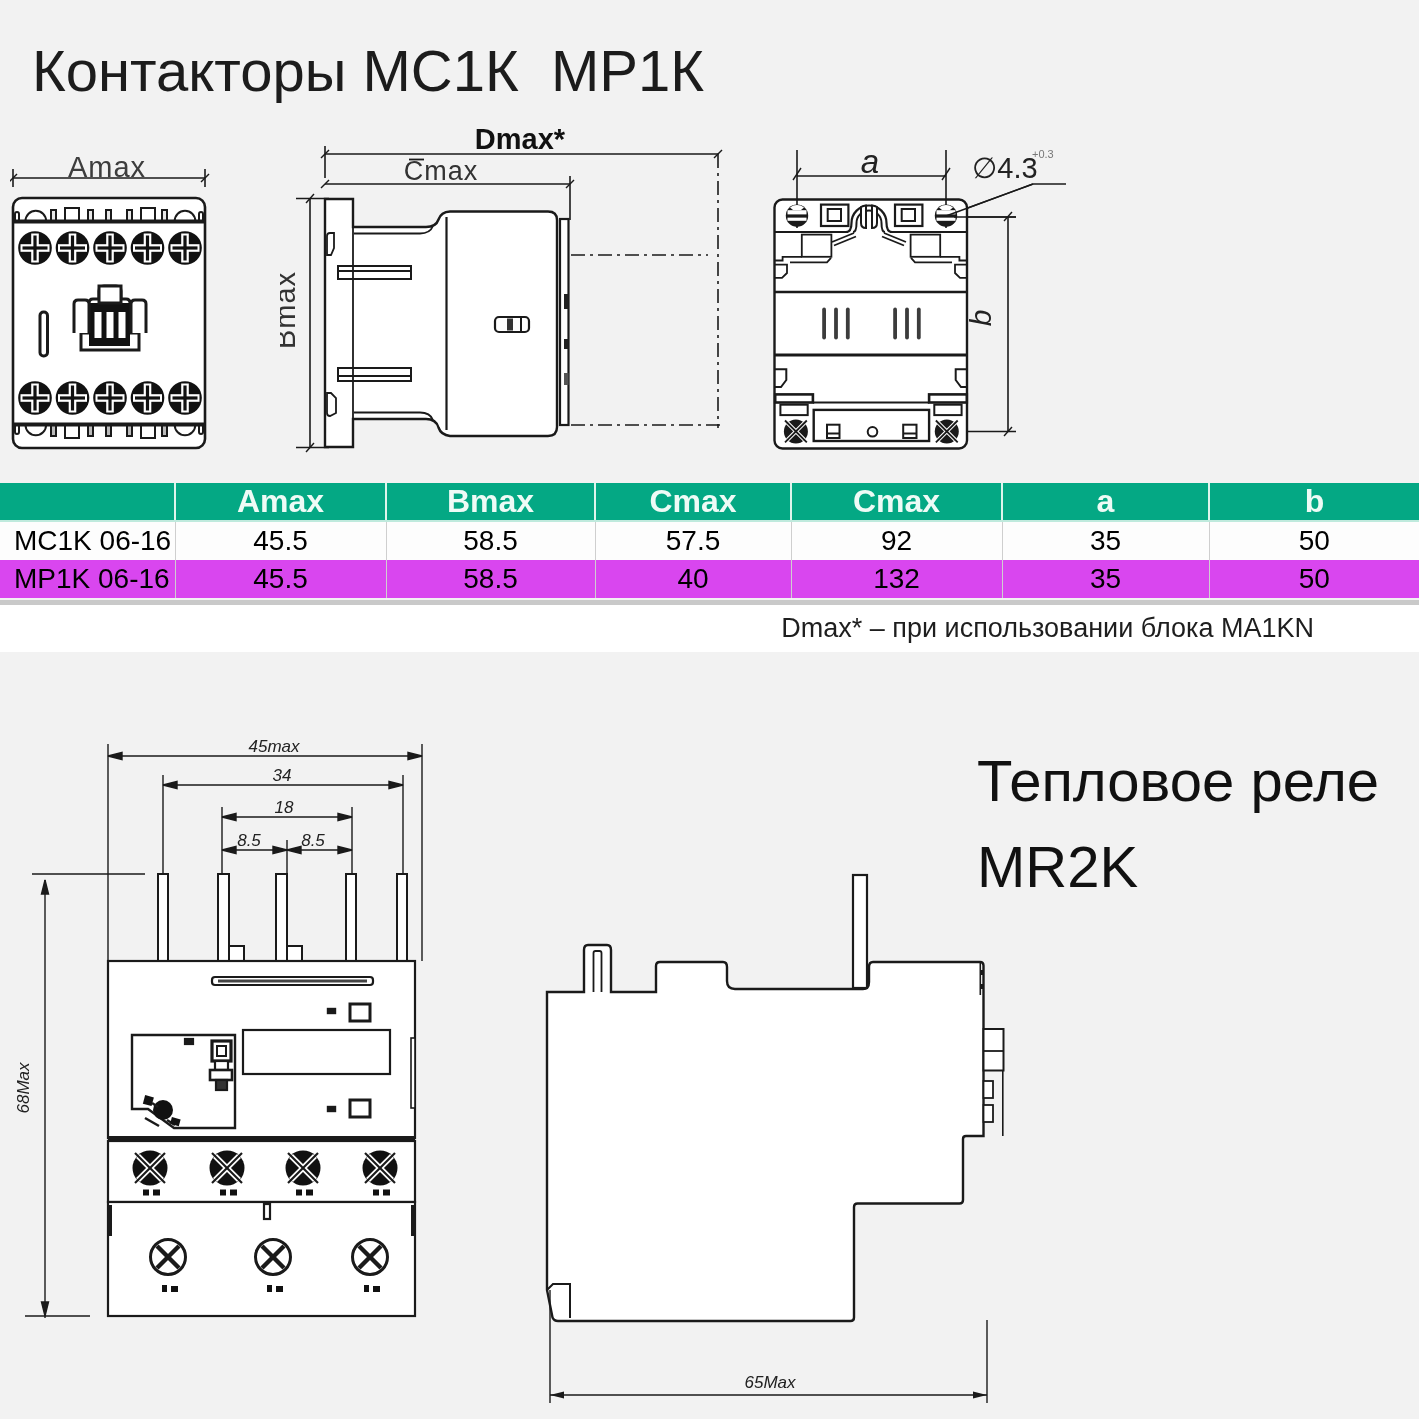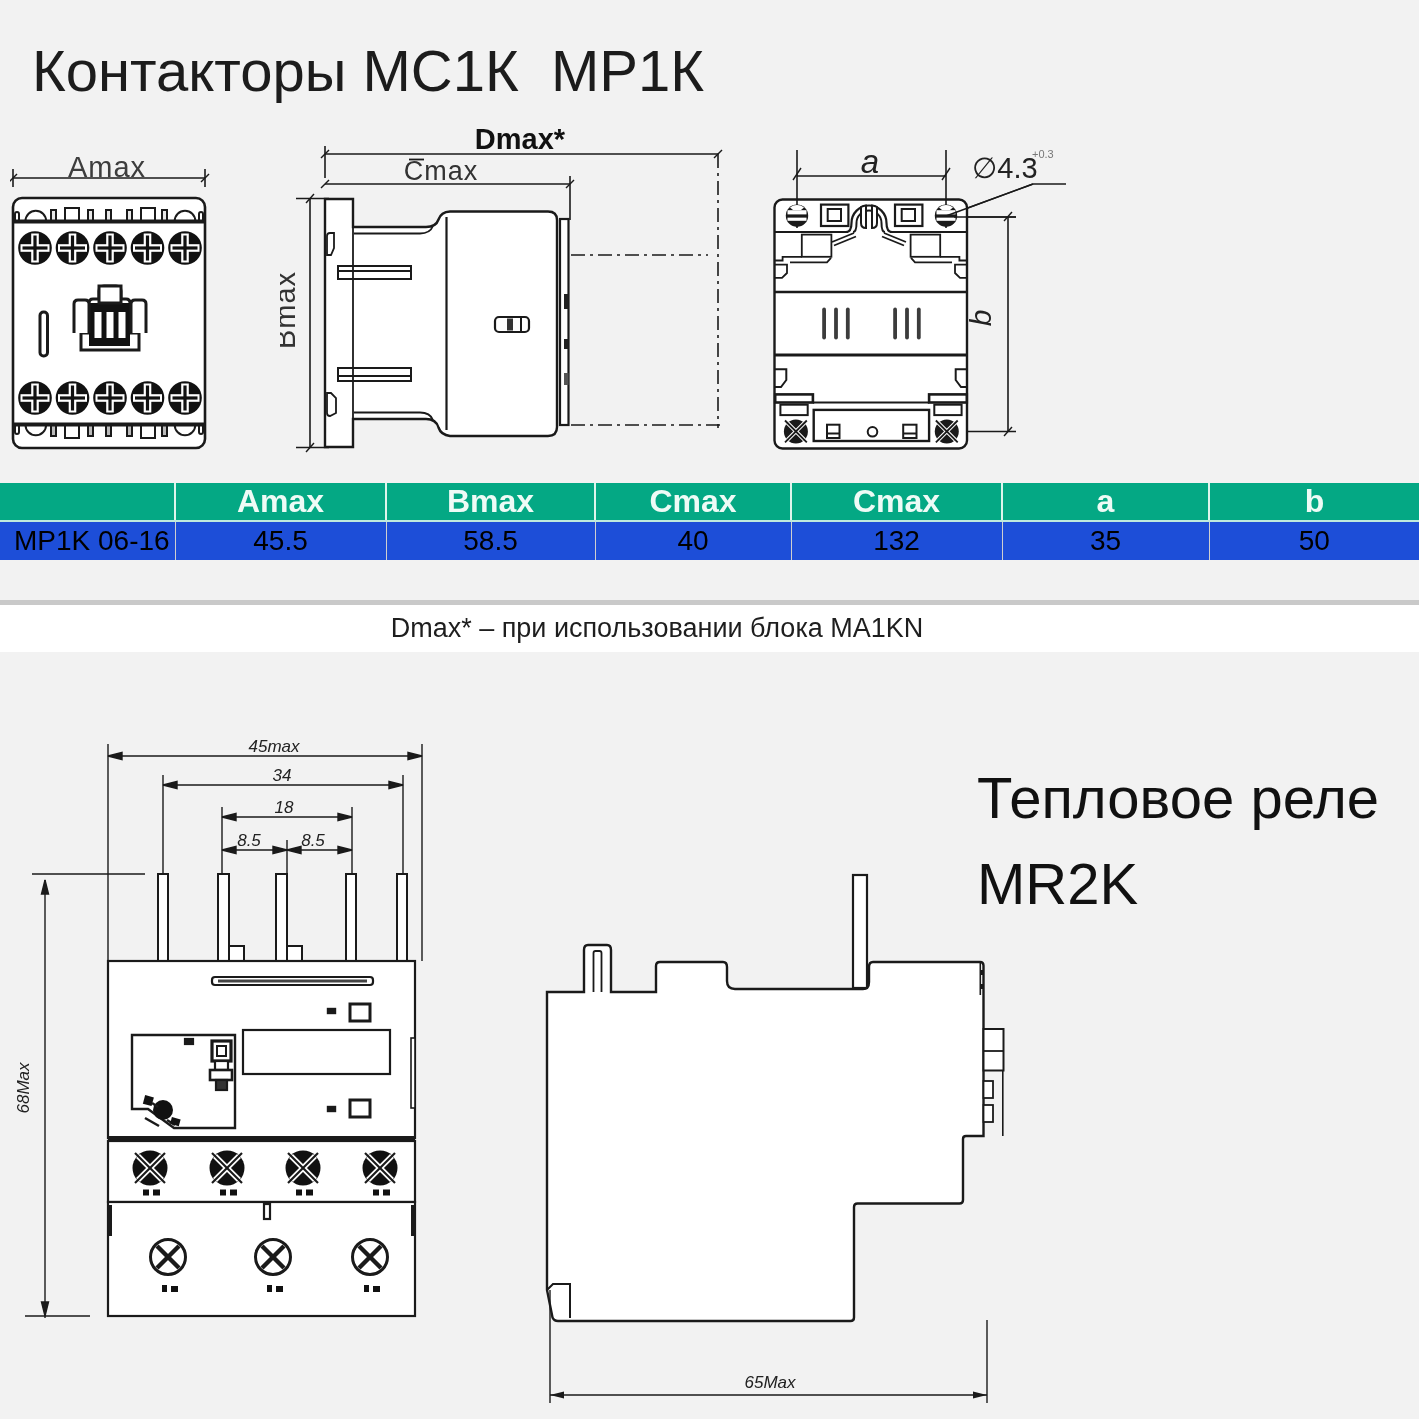--- a/index.html
+++ b/index.html
@@ -1,29 +1,29 @@
 <!DOCTYPE html>
 <html><head>
 <meta charset="utf-8">
 <style>
   html,body{margin:0;padding:0;}
   body{width:1419px;height:1419px;background:#f2f2f2;font-family:"Liberation Sans",sans-serif;position:relative;overflow:hidden;}
   .abs{position:absolute;}
   #title1{left:32px;top:18px;font-size:58px;color:#1c1c1c;letter-spacing:0px;margin-top:19px;}
-  #title2{left:977px;top:755px;font-size:58px;color:#111;line-height:86px;}
+  #title2{left:977px;top:738px;font-size:58px;color:#111;line-height:86px;}
   table{border-collapse:collapse;position:absolute;left:0px;top:483px;width:1419px;table-layout:fixed;}
   th{background:#04a884;color:#eefbf6;font-weight:bold;font-size:32px;height:37px;padding:0;border-bottom:2px solid #bfeadd;}
   td{font-size:28px;color:#000;text-align:center;height:38px;padding:0;}
   tr.r1 td{background:#fdfdfd;}
-  tr.r2 td{background:#1d4ed8;}
+  tr.r2 td{background:#d946ef;}
   td.lbl{text-align:left;padding-left:14px;}
   td.colsep{border-left:1px solid #cfcfcf;} th.colsep{border-left:2px solid #ddf5ec;}
   #tbl-shadow{left:0;top:600px;width:1419px;height:5px;background:#c9c9c9;}
   #noteband{left:0;top:605px;width:1419px;height:47px;background:#ffffff;}
-  #note{left:0px;top:613px;width:1314px;text-align:center;font-size:27px;color:#1e1e1e;}
+  #note{left:0px;top:613px;width:1314px;text-align:right;font-size:27px;color:#1e1e1e;}
 </style>
 </head>
 <body>
 <div class="abs" id="title1">Контакторы МС1К&nbsp; МР1К</div>
 
 <table>
   <colgroup>
     <col style="width:175px">
       <col style="width:211px">
       <col style="width:209px">
@@ -34,20 +34,29 @@
   </colgroup>
   <tbody>
       <tr>
     <th></th>
         <th class="colsep">Amax</th>
         <th class="colsep">Bmax</th>
         <th class="colsep">Cmax</th>
     <th class="colsep">Cmax</th>
         <th class="colsep">a</th>
         <th class="colsep">b</th>
+  </tr>
+  <tr class="r1">
+    <td class="lbl">MC1K 06-16</td>
+        <td class="colsep">45.5</td>
+        <td class="colsep">58.5</td>
+    <td class="colsep">57.5</td>
+        <td class="colsep">92</td>
+        <td class="colsep">35</td>
+        <td class="colsep">50</td>
   </tr>
   <tr class="r2">
     <td class="lbl">MP1K 06-16</td>
         <td class="colsep">45.5</td>
         <td class="colsep">58.5</td>
     <td class="colsep">40</td>
         <td class="colsep">132</td>
         <td class="colsep">35</td>
         <td class="colsep">50</td>
   </tr>

